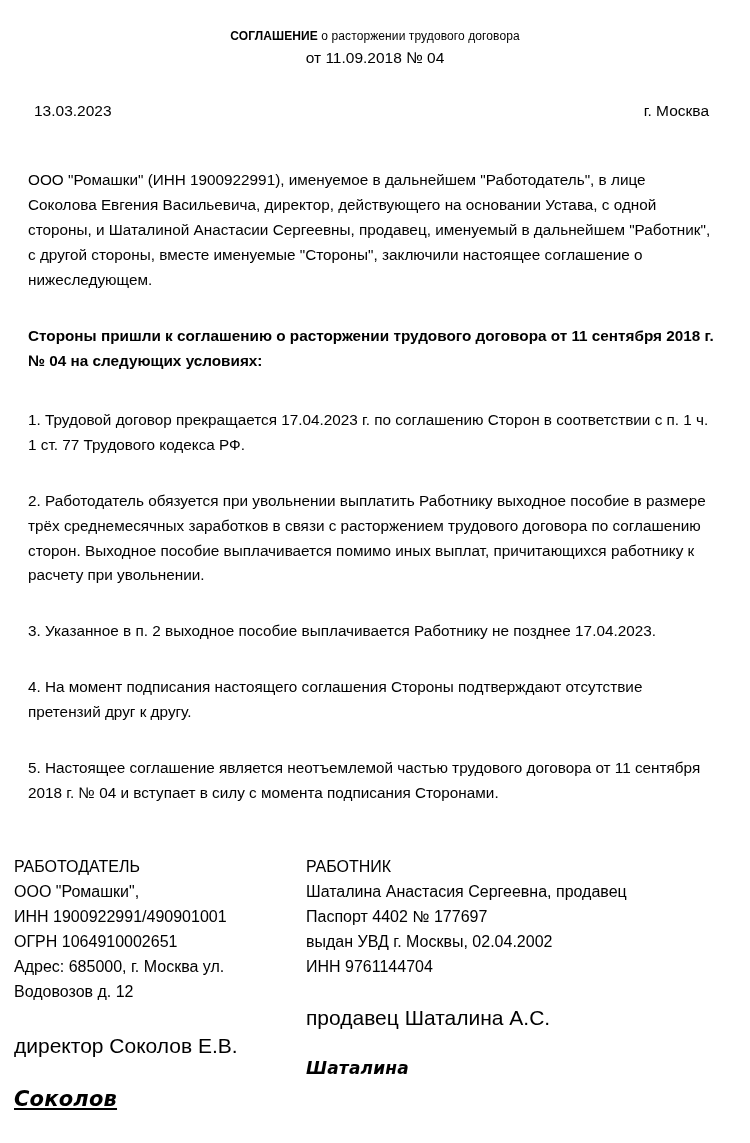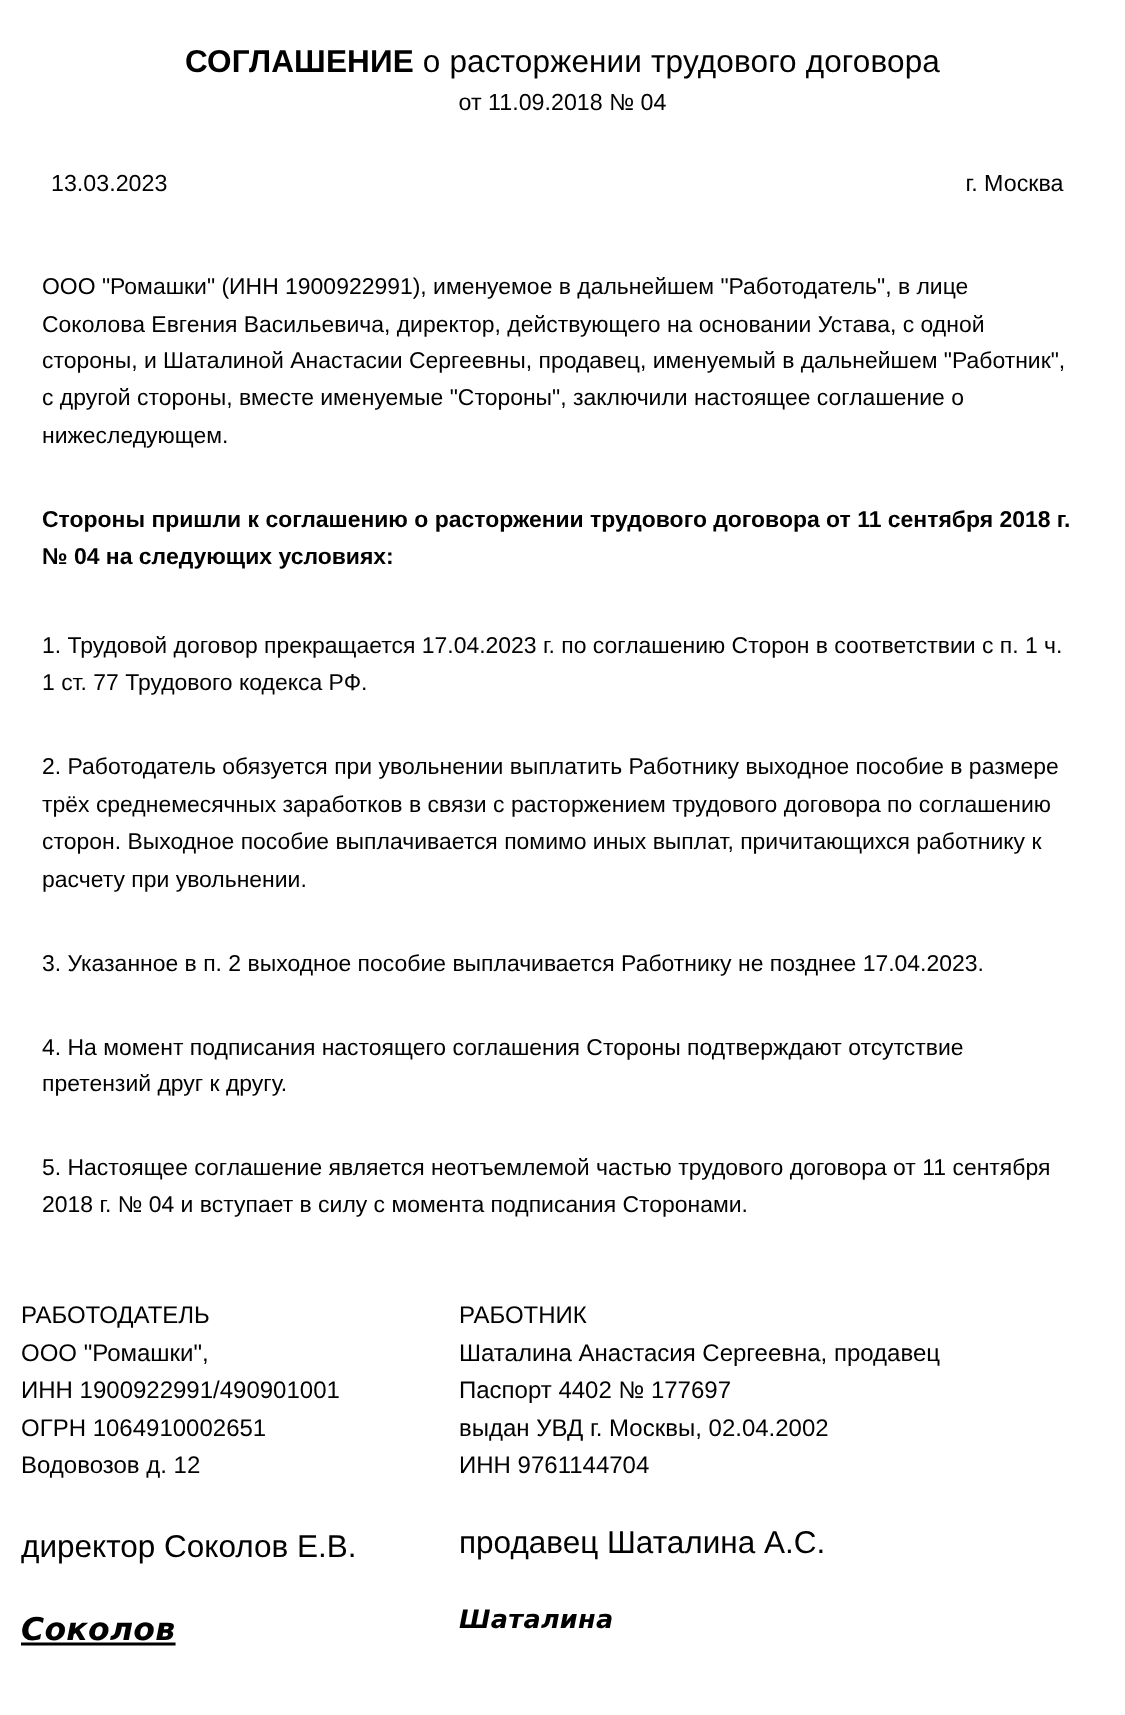--- a/index.html
+++ b/index.html
@@ -16,21 +16,21 @@
     position: relative;
     width: 750px;
     height: 1143px;
     background: #ffffff;
     box-sizing: border-box;
     padding: 0;
     overflow: hidden;
   }
   .doc-title {
     text-align: center;
-    font-size: 21px;
+    font-size: 12px;
     font-weight: bold;
     letter-spacing: 0.1px;
     margin: 0;
     padding-top: 29px;
     line-height: 1.25;
   }
   .doc-title .regular {
     font-weight: normal;
   }
   .doc-subtitle {
@@ -151,20 +151,21 @@
 
   </div>
 
   <div class="sign-block">
 
     <div class="sign-col-left">
       <div class="sign-line">РАБОТОДАТЕЛЬ</div>
       <div class="sign-line">ООО "Ромашки",</div>
       <div class="sign-line">ИНН 1900922991/490901001</div>
       <div class="sign-line">ОГРН 1064910002651</div>
+      <div class="sign-line">Адрес: 685000, г. Москва ул.</div>
       <div class="sign-line">Водовозов д. 12</div>
       <div class="role-line">директор Соколов Е.В.</div>
       <div class="signature sig-employer">Соколов</div>
     </div>
 
     <div class="sign-col-right">
       <div class="sign-line">РАБОТНИК</div>
       <div class="sign-line">Шаталина Анастасия Сергеевна, продавец</div>
       <div class="sign-line">Паспорт 4402 № 177697</div>
       <div class="sign-line">выдан УВД г. Москвы, 02.04.2002</div>

